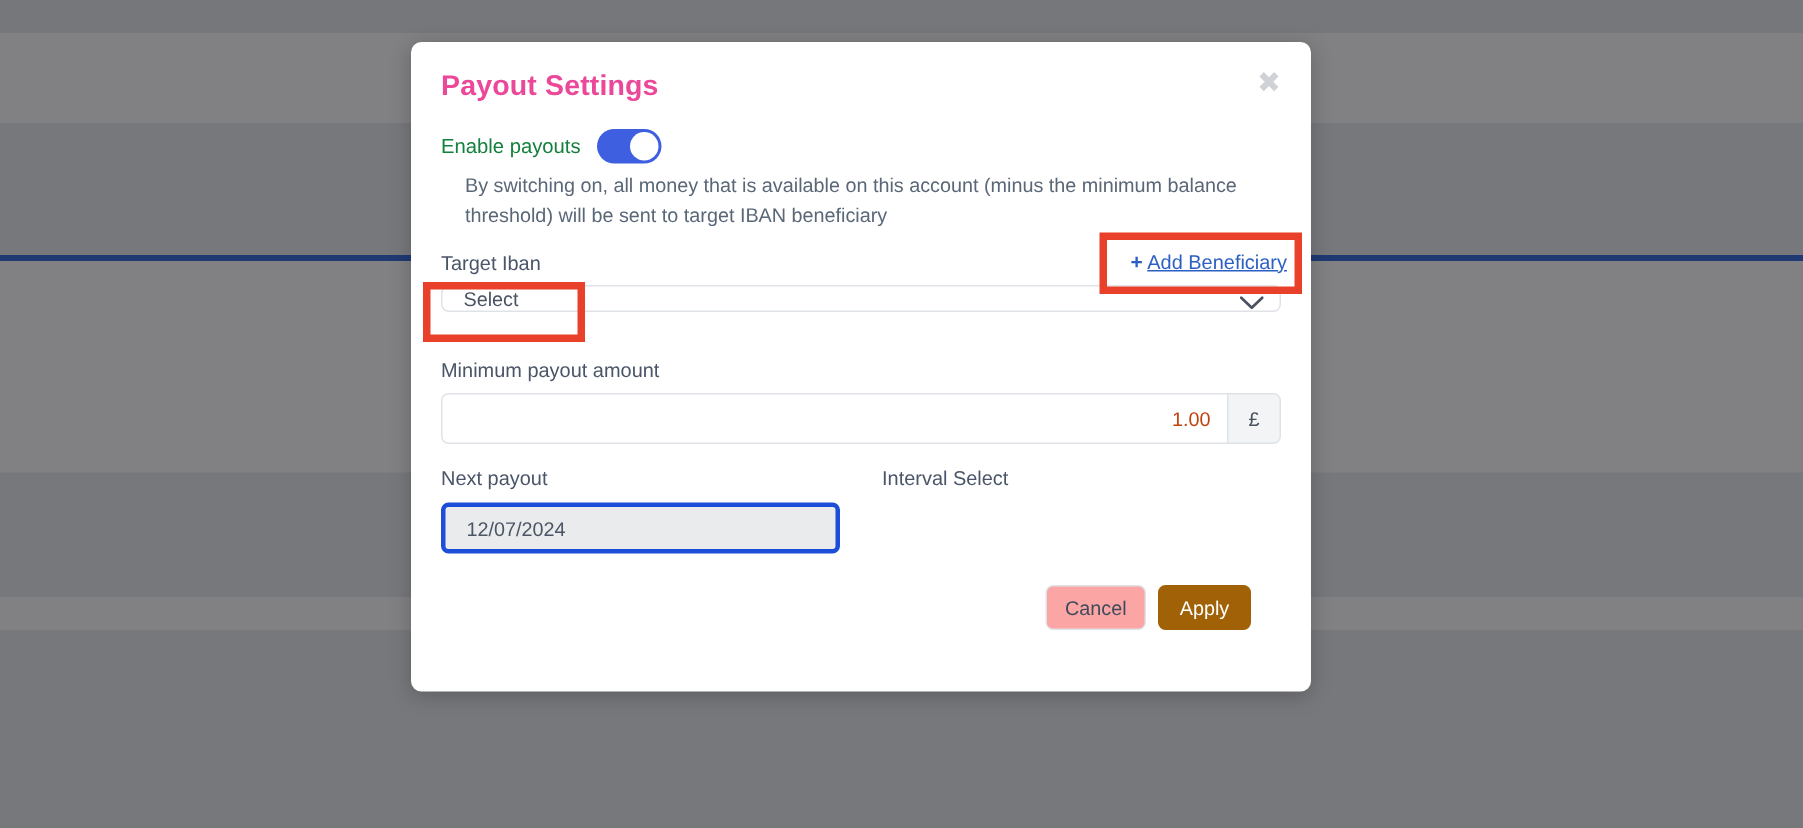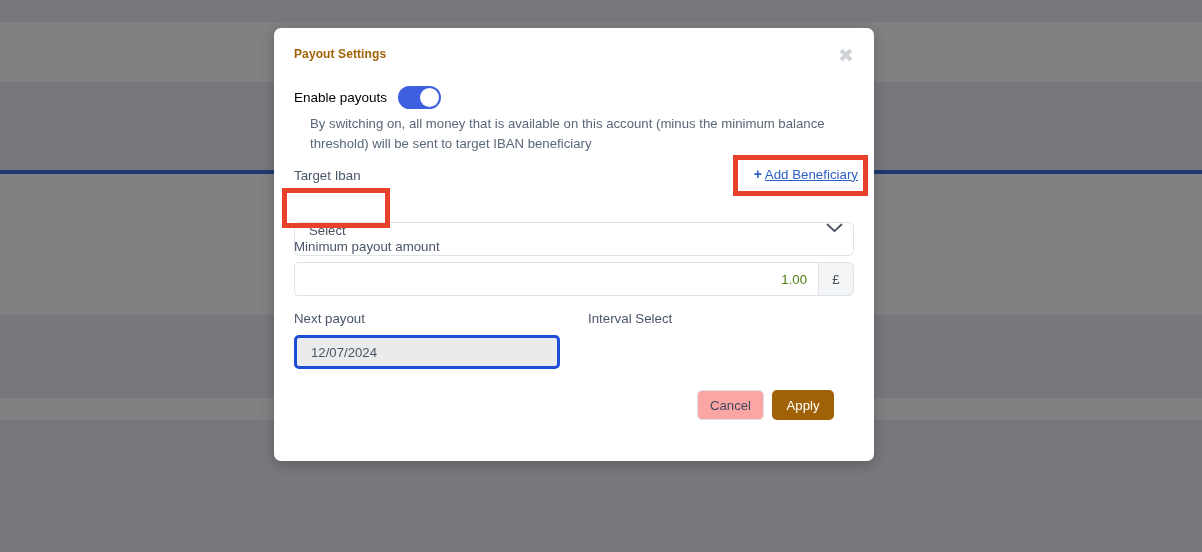--- a/index.html
+++ b/index.html
@@ -43,23 +43,23 @@
     height: 433px;
     background: #ffffff;
     border-radius: 7px;
     box-shadow: 0 3px 14px rgba(0,0,0,0.22);
   }
 
   .modal-title {
     position: absolute;
     left: 20px;
     top: 19px;
-    font-size: 12px;
+    font-size: 19px;
     font-weight: bold;
-    color: #a16207;
+    color: #ec4899;
     letter-spacing: .1px;
   }
 
   .close-btn {
     position: absolute;
     right: 16px;
     top: 16px;
     width: 24px;
     height: 24px;
     line-height: 24px;
@@ -76,21 +76,21 @@
   .toggle-row {
     position: absolute;
     left: 20px;
     top: 58px;
     display: flex;
     align-items: center;
     gap: 11px;
   }
   .toggle-label {
     font-size: 13.5px;
-    color: #000000;
+    color: #15803d;
   }
   .switch {
     width: 43px;
     height: 23px;
     border-radius: 12px;
     background: #3d5fe0;
     position: relative;
     cursor: pointer;
     flex: none;
   }
@@ -138,29 +138,28 @@
     display: flex;
     align-items: center;
     gap: 3px;
   }
   .add-ben .plus { font-weight: bold; font-size: 14px; text-decoration: none; }
   .add-ben .txt  { text-decoration: underline; }
 
   
   .select-box {
     position: absolute;
-    height: 34px;
+    height: 18px;
     border: 1px solid #dfe3e8;
     border-radius: 5px;
     background: #fff;
     display: flex;
-    align-items: flex-start;
+    align-items: flex-end;
     padding: 0 10px 0 14px;
     cursor: pointer;
-    margin-top: 32px;
   }
   .select-box .val {
     flex: 1;
     font-size: 13.2px;
     color: #4a5160;
   }
   .chev {
     width: 17px;
     height: 10px;
     flex: none;
@@ -177,21 +176,21 @@
     height: 34px;
     display: flex;
   }
   .amount-input {
     flex: 1;
     border: 1px solid #dfe3e8;
     border-right: none;
     border-radius: 5px 0 0 5px;
     background: #fff;
     font-size: 13.2px;
-    color: #4d7c0f;
+    color: #c2410c;
     text-align: right;
     padding: 0 11px;
     font-family: "Liberation Sans", sans-serif;
     outline: none;
   }
   .amount-suffix {
     width: 36px;
     border: 1px solid #dfe3e8;
     border-radius: 0 5px 5px 0;
     background: #f2f4f6;

